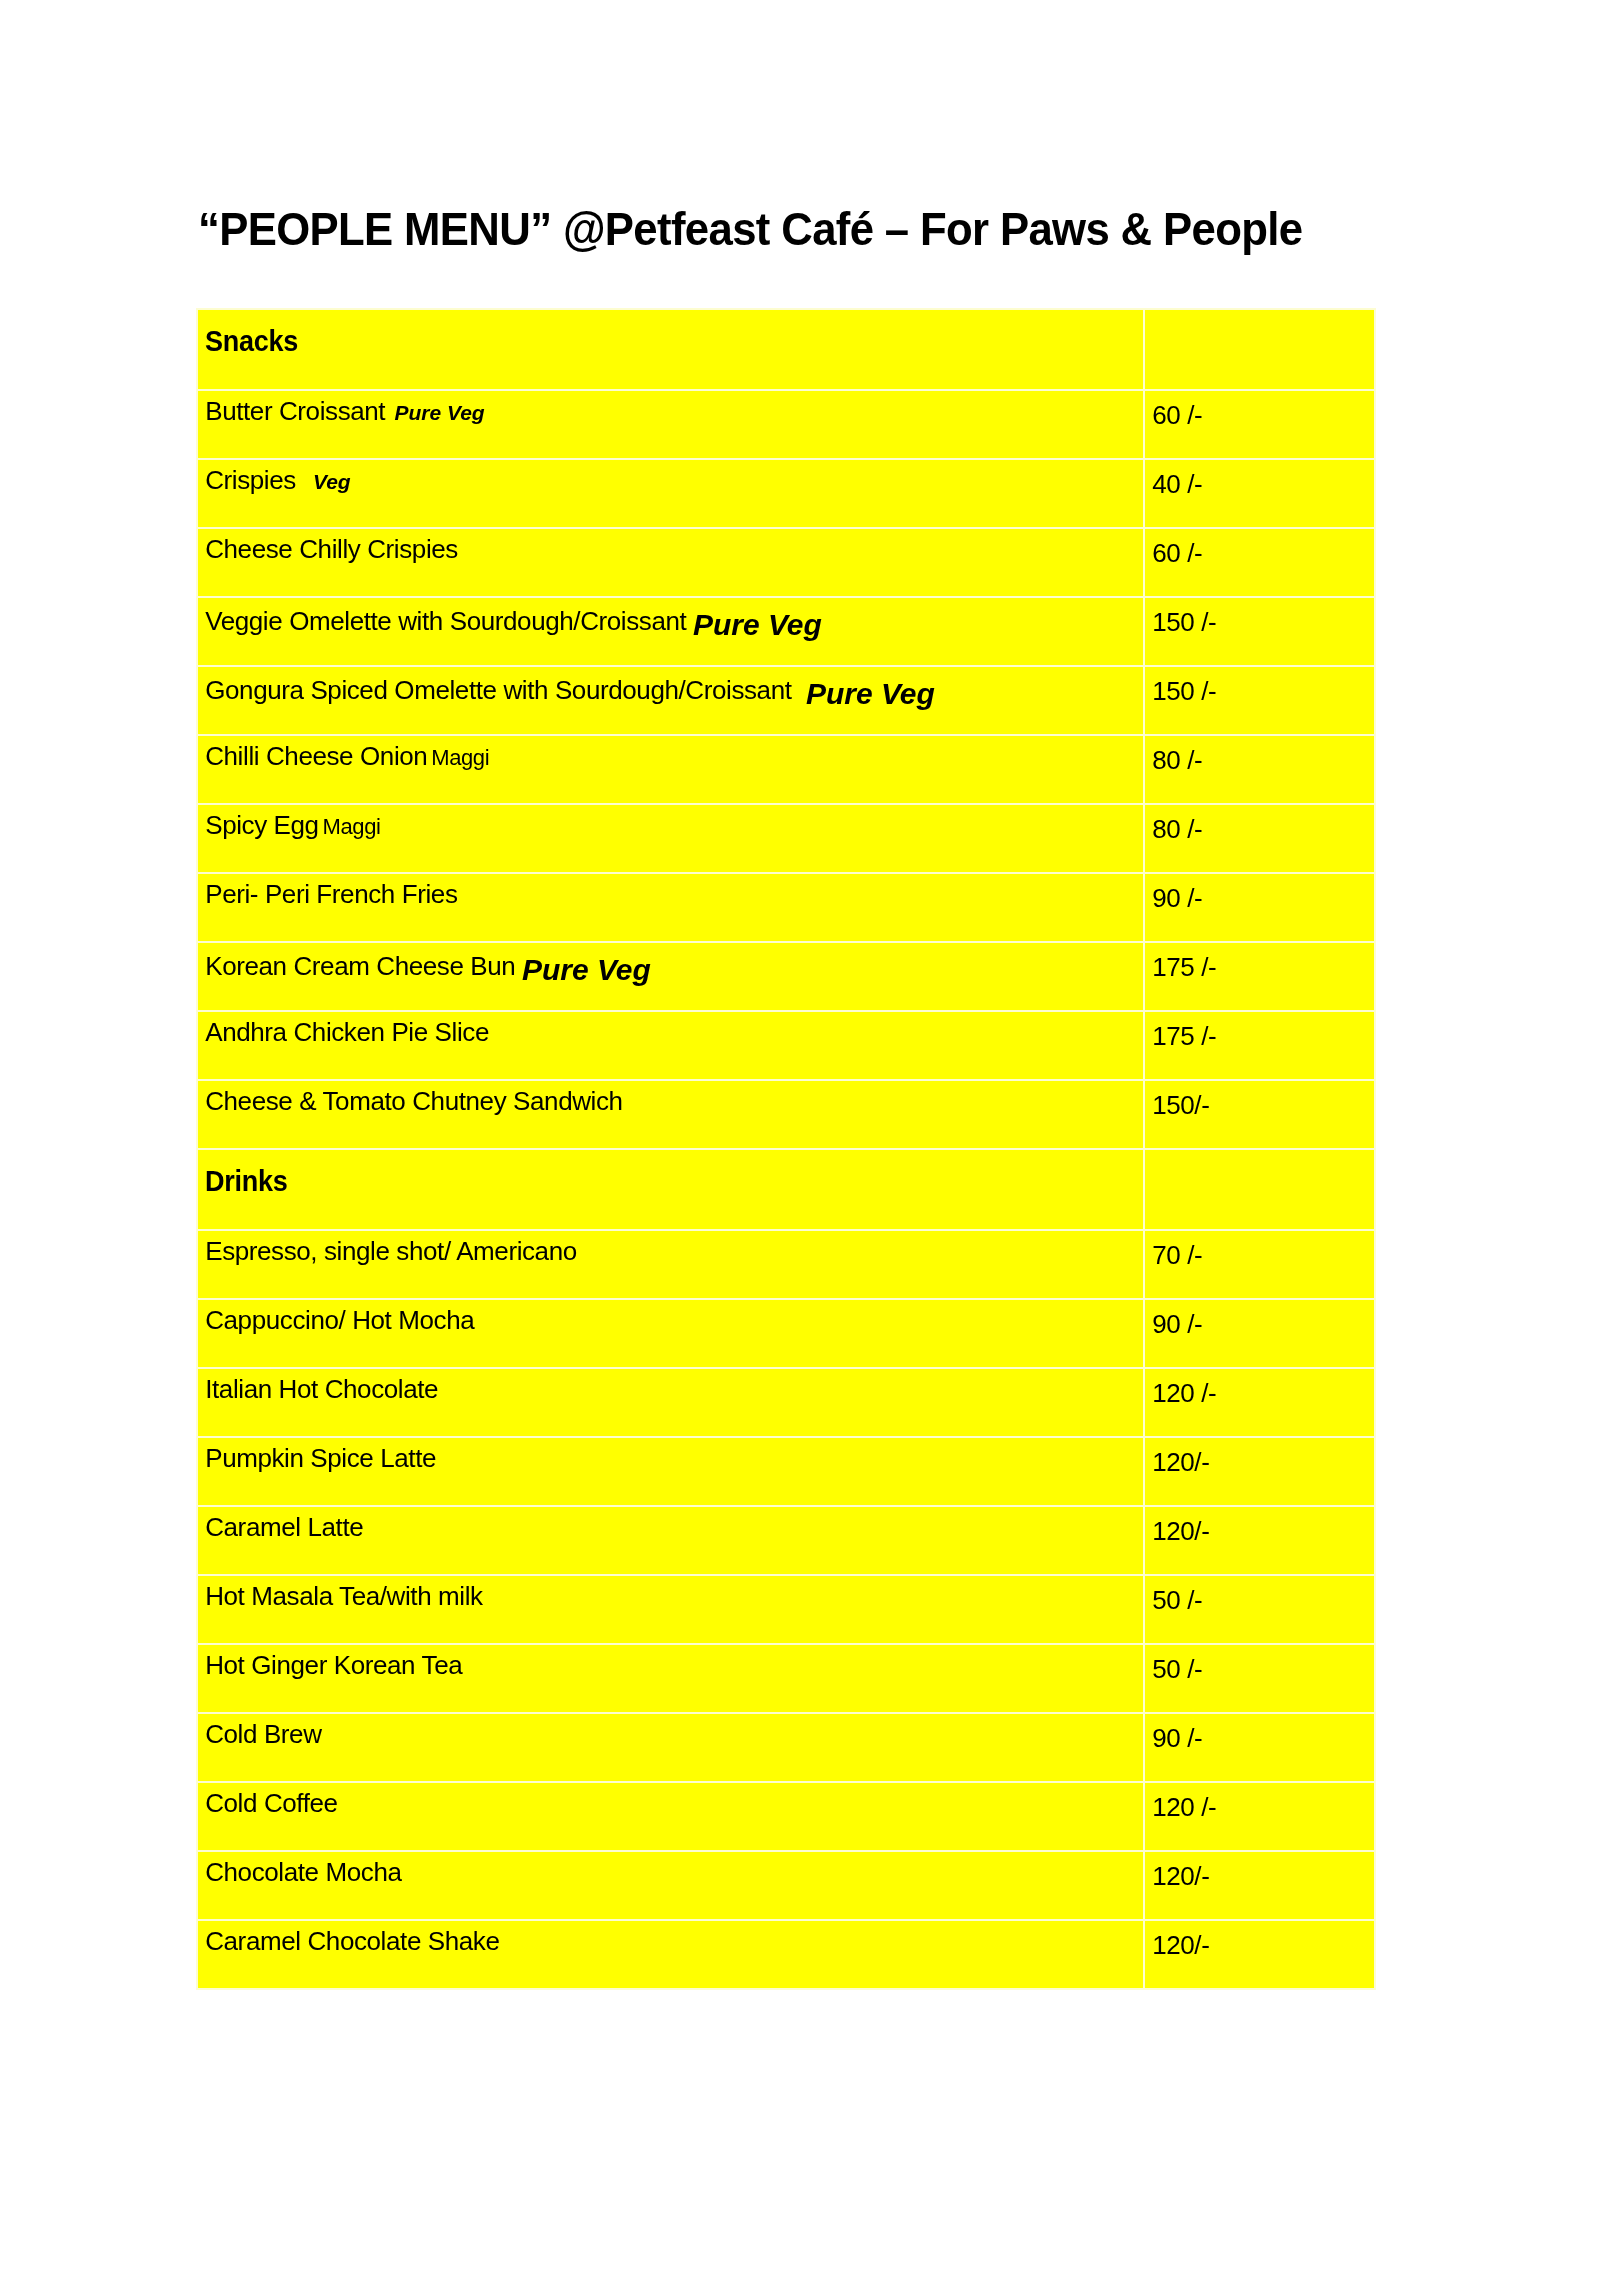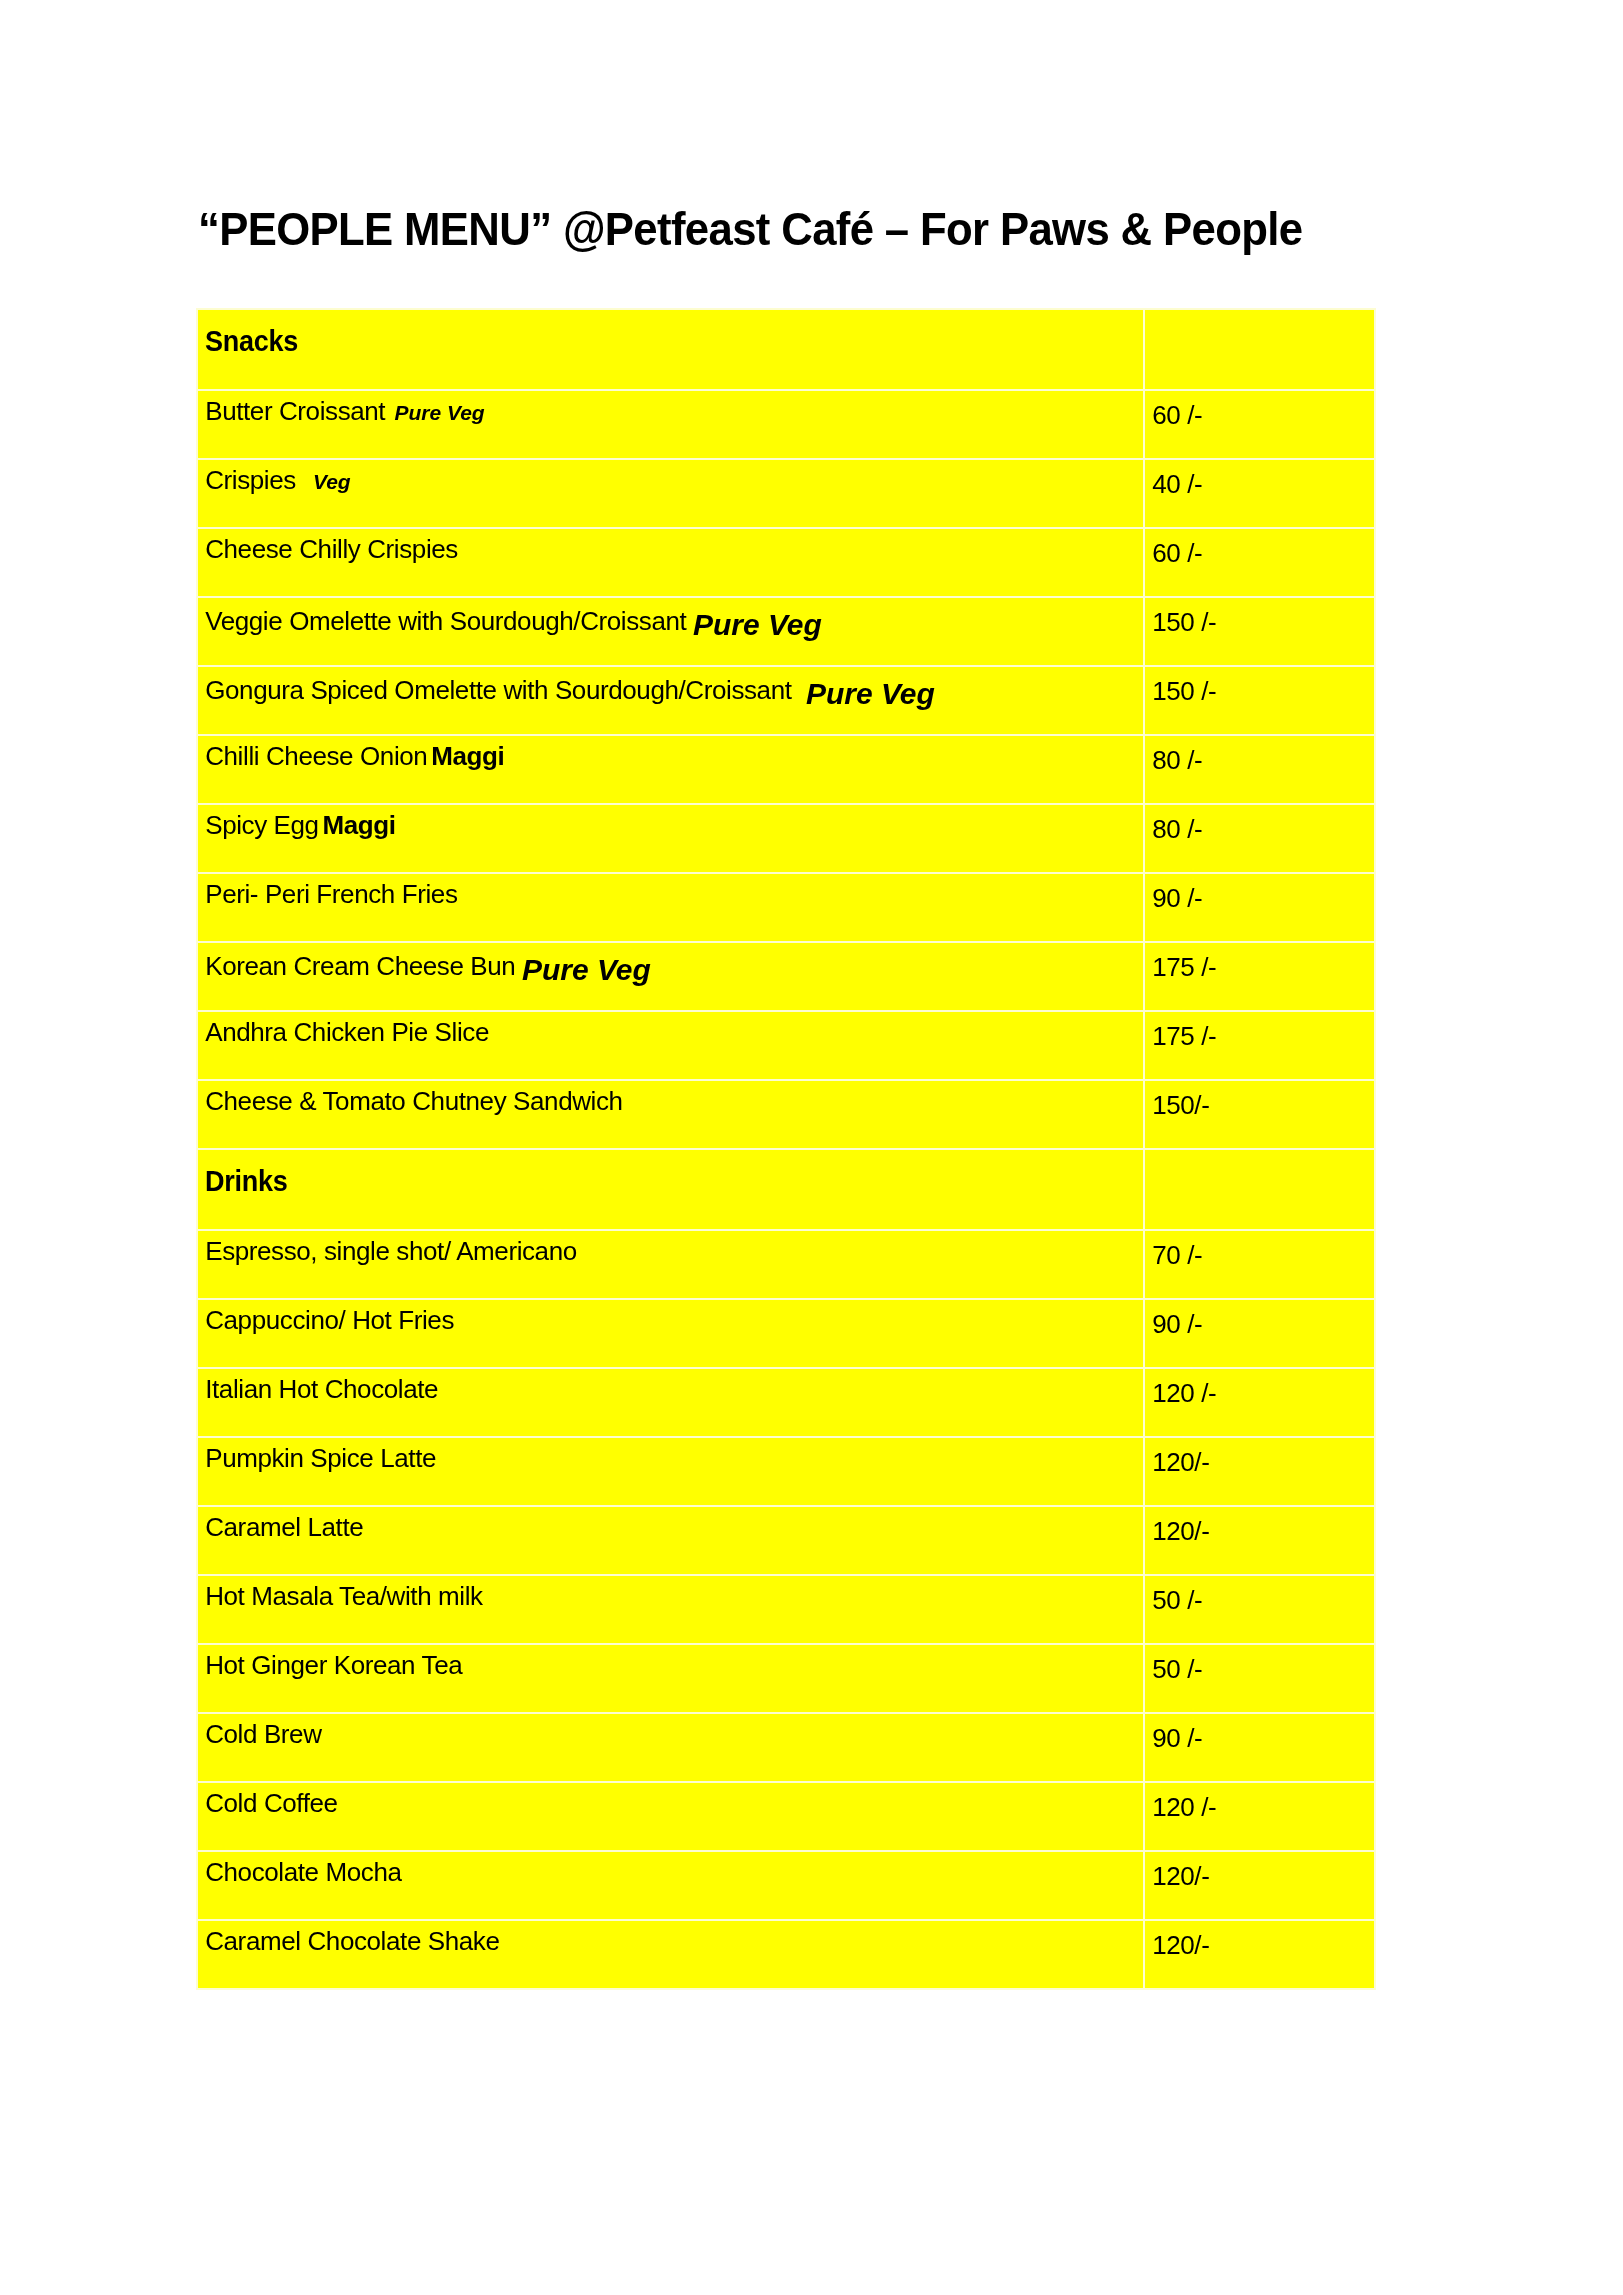--- a/index.html
+++ b/index.html
@@ -31,21 +31,21 @@
     display: inline-block; font-weight: bold; font-size: 30px;
     padding-top: 14.4px; transform-origin: left top; transform: scaleX(0.9);
     letter-spacing: -0.3px;
   }
   .item-wrap { display: inline-block; padding-top: 5px; white-space: nowrap; }
   .item-wrap .name { font-size: 26px; letter-spacing: -0.4px; }
   .item-wrap .tag-small { font-size: 21px; font-weight: bold; font-style: italic; margin-left: 9.2px; }
   .item-wrap .tag-xs { font-size: 21px; font-weight: bold; font-style: italic; margin-left: 17px; }
   .item-wrap .tag-large { font-size: 30px; font-weight: bold; font-style: italic; margin-left: 6.5px; position: relative; top: 5.2px; }
   .item-wrap .tag-large.gap { margin-left: 14.4px; }
-  .item-wrap .tag-bold { font-size: 26px; font-weight: bold; margin-left: 3.9px; letter-spacing: -0.4px; }
+  .item-wrap .tag-bold { font-size: 22px; font-weight: normal; margin-left: 3.9px; letter-spacing: -0.4px; }
   .price {
     display: inline-block; padding-top: 9.2px; font-size: 26px; letter-spacing: -0.4px;
   }
 </style>
 </head>
 <body>
 
 <div class="title">“PEOPLE MENU” @Petfeast Café – For Paws &amp; People</div>
 
 <table class="menu-table">
@@ -106,21 +106,21 @@
 
     <tr class="section">
       <td><span class="section-label">Drinks</span></td>
       <td></td>
     </tr>
     <tr>
       <td><span class="item-wrap"><span class="name">Espresso, single shot/ Americano</span></span></td>
       <td><span class="price">70 /-</span></td>
     </tr>
     <tr>
-      <td><span class="item-wrap"><span class="name">Cappuccino/ Hot Fries</span></span></td>
+      <td><span class="item-wrap"><span class="name">Cappuccino/ Hot Mocha</span></span></td>
       <td><span class="price">90 /-</span></td>
     </tr>
     <tr>
       <td><span class="item-wrap"><span class="name">Italian Hot Chocolate</span></span></td>
       <td><span class="price">120 /-</span></td>
     </tr>
     <tr>
       <td><span class="item-wrap"><span class="name">Pumpkin Spice Latte</span></span></td>
       <td><span class="price">120/-</span></td>
     </tr>

